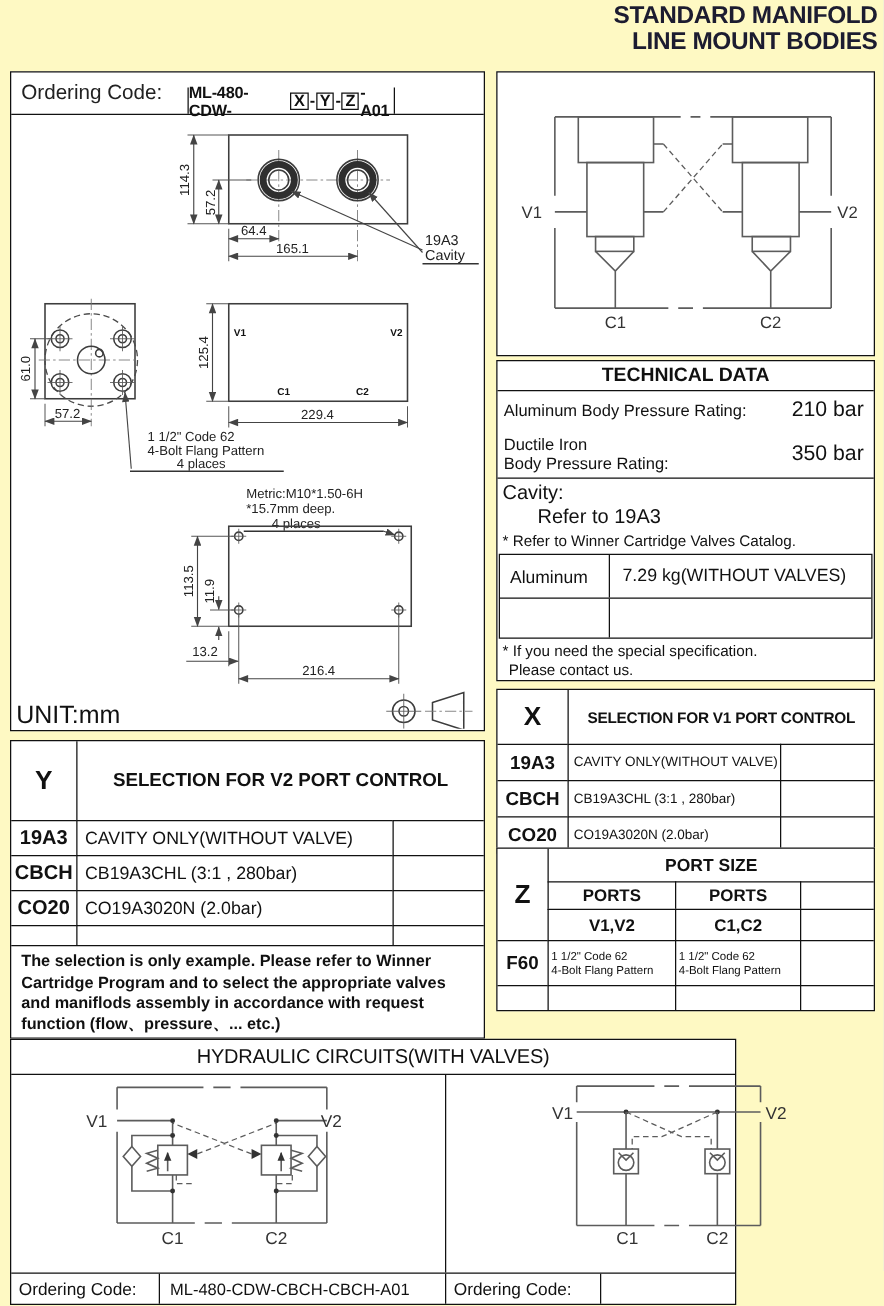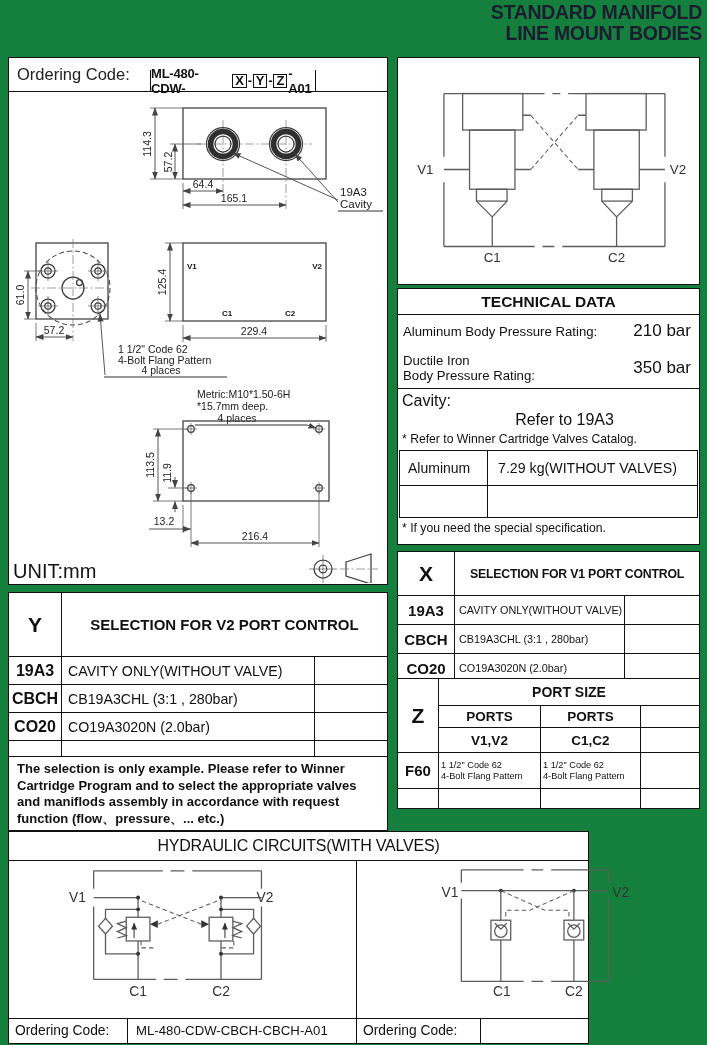--- a/index.html
+++ b/index.html
@@ -1,16 +1,16 @@
 <!DOCTYPE html>
 <html><head>
 <meta charset="utf-8">
 <style>
   html,body{margin:0;padding:0;background:#e8e8e8;}
-  .page{position:relative;width:707px;height:1045px;background:#15803d;overflow:hidden;
+  .page{position:relative;width:707px;height:1045px;background:#fef9c3;overflow:hidden;
         font-family:"Liberation Sans",sans-serif;color:#111;}
   .box{position:absolute;border:1.6px solid #111;box-sizing:border-box;background:#fff;}
 
   
   .doc-title{position:absolute;top:2px;right:5px;text-align:right;font-weight:bold;
              font-size:19.5px;line-height:21px;letter-spacing:-0.3px;color:#1c1c30;}
 
   
   .left-box{left:8px;top:57px;width:380px;height:528px;}
   .oc-header{height:33px;border-bottom:1.6px solid #111;display:flex;align-items:stretch;}
@@ -21,21 +21,21 @@
 
   
   .schem-box{left:397px;top:57px;width:303px;height:228px;}
   .tech-box{left:397px;top:288px;width:303px;height:257px;display:flex;flex-direction:column;}
   .td-title{height:25px;border-bottom:1.5px solid #111;display:flex;align-items:center;justify-content:center;
             font-weight:bold;font-size:15.5px;}
   .td-r1{height:32px;display:flex;align-items:center;padding:0 5px;font-size:13.2px;}
   .td-r2{height:41px;display:flex;align-items:center;padding:0 5px;font-size:13.2px;border-bottom:1.5px solid #111;}
   .td-val{margin-left:auto;font-size:17px;padding-right:3px;white-space:nowrap;}
   .td-cav{height:59px;padding:2px 0 0 4px;font-size:16px;line-height:19px;}
-  .td-cav .ind{margin-left:28px;text-align:center;}
+  .td-cav .ind{margin-left:28px;}
   .td-cav .sm{font-size:12.2px;margin-top:1px;}
   .td-table{margin:0 1px;border:1.8px solid #111;}
   .tdt-row{display:flex;height:34px;}
   .tdt-row2{display:flex;height:31px;border-top:1.4px solid #111;}
   .tdt-c1{width:88px;border-right:1.4px solid #111;display:flex;align-items:center;padding-left:8px;font-size:14px;box-sizing:border-box;}
   .tdt-c2{flex:1;display:flex;align-items:center;padding-left:10px;font-size:14.2px;}
   .td-foot{padding:3px 0 0 4px;font-size:12.2px;line-height:15px;}
   .td-foot .l2{padding-left:5px;}
 
   
@@ -327,20 +327,21 @@
         <div class="tdt-c1">Aluminum</div>
         <div class="tdt-c2">7.29  kg(WITHOUT VALVES)</div>
       </div>
       <div class="tdt-row2">
         <div class="tdt-c1"></div>
         <div class="tdt-c2"></div>
       </div>
     </div>
     <div class="td-foot">
       <div>* If you need the special specification.</div>
+      <div class="l2">Please contact us.</div>
     </div>
   </div>
 
   <div class="box x-box">
     <div class="cell key">X</div>
     <div class="cell selhdr bl">SELECTION FOR V1 PORT CONTROL</div>
     <div class="cell code bt">19A3</div>
     <div class="cell desc bl bt">CAVITY ONLY(WITHOUT VALVE)</div>
     <div class="cell bl bt"></div>
     <div class="cell code bt">CBCH</div>

